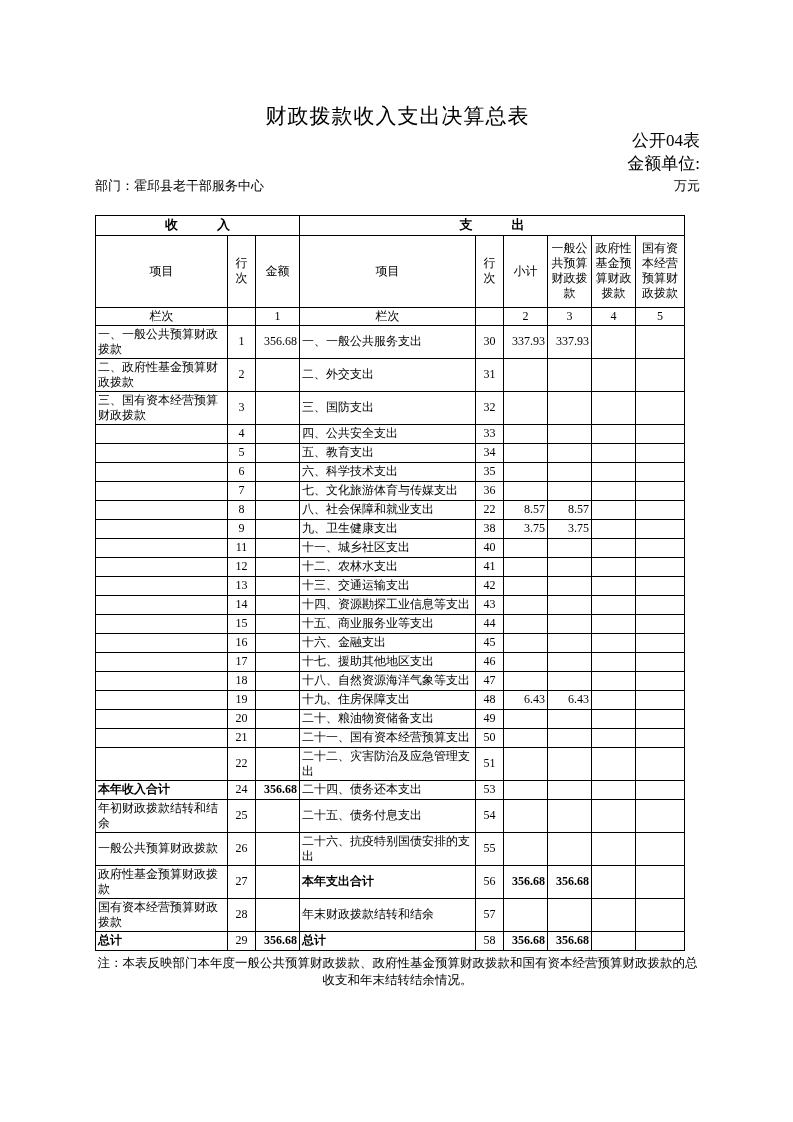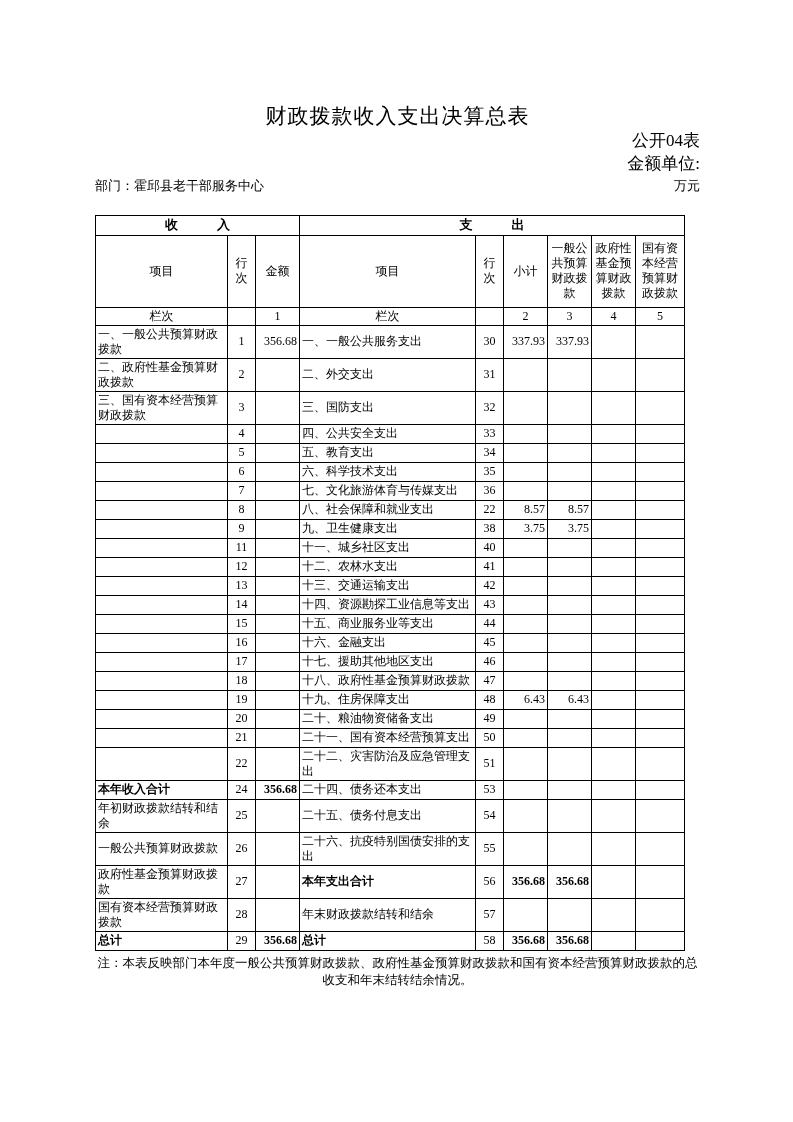--- a/index.html
+++ b/index.html
@@ -295,21 +295,21 @@
           <td class="num">46</td>
           <td class="amt"></td>
           <td class="amt"></td>
           <td class="amt"></td>
           <td class="amt"></td>
         </tr>
         <tr>
           <td class="item-l"></td>
           <td class="num">18</td>
           <td class="amt"></td>
-          <td class="item-r">十八、政府性基金预算财政拨款</td>
+          <td class="item-r">十八、自然资源海洋气象等支出</td>
           <td class="num">47</td>
           <td class="amt"></td>
           <td class="amt"></td>
           <td class="amt"></td>
           <td class="amt"></td>
         </tr>
         <tr>
           <td class="item-l"></td>
           <td class="num">19</td>
           <td class="amt"></td>

